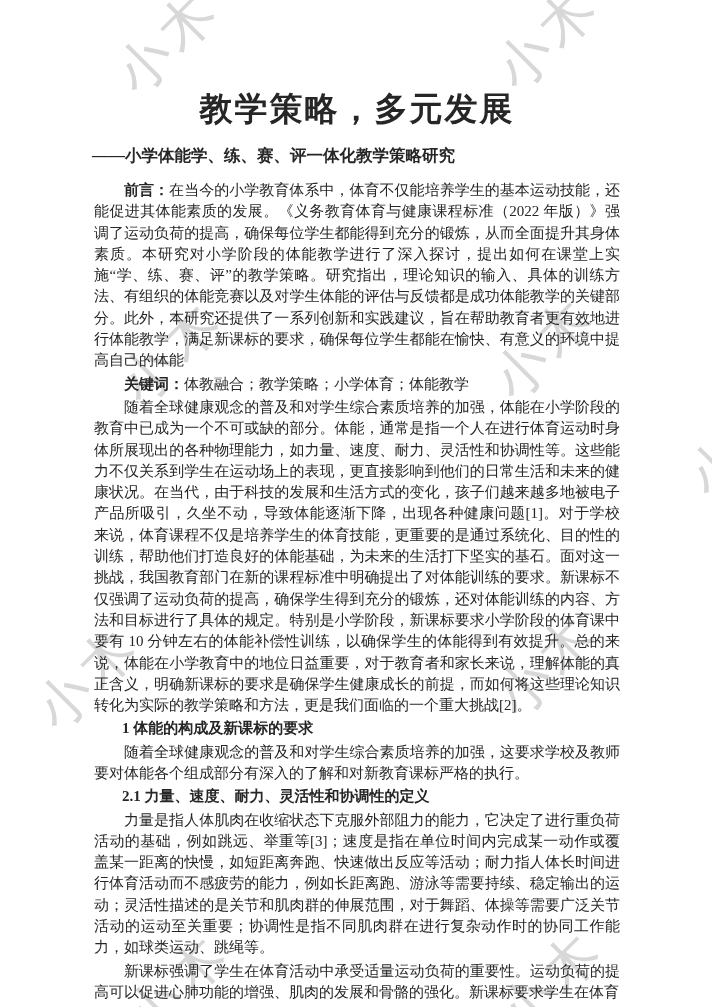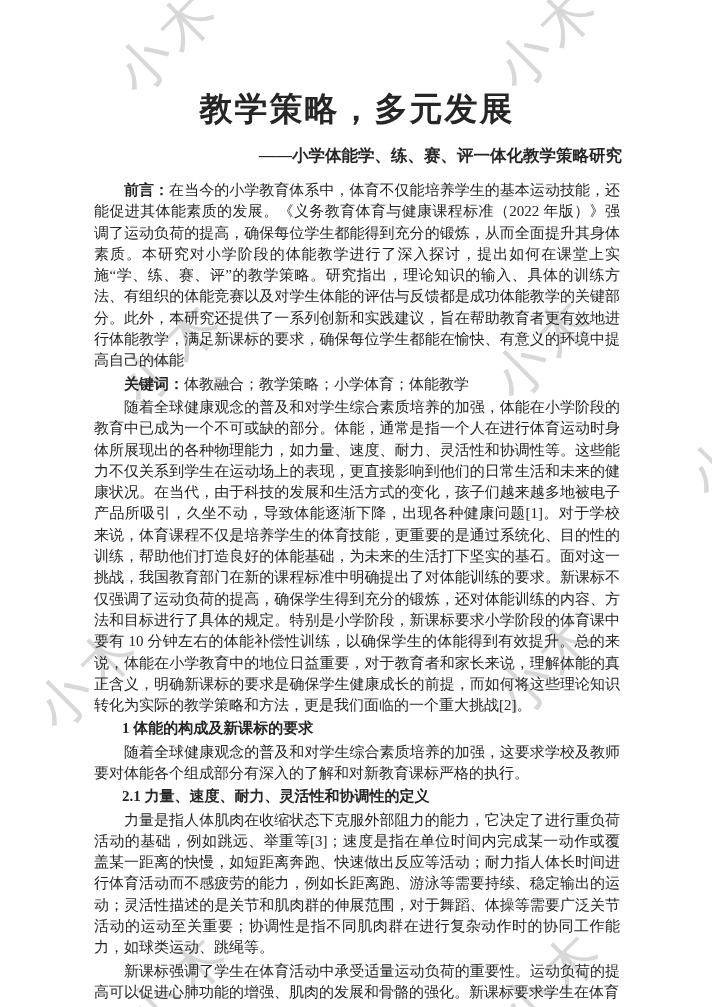--- a/index.html
+++ b/index.html
@@ -37,21 +37,21 @@
   .doc-title {
     margin: 0;
     text-align: center;
     font-size: 33px;
     font-weight: bold;
     letter-spacing: 2px;
     line-height: 1.3;
   }
   .doc-subtitle {
     margin: 13px 0 0 0;
-    text-align: right;
+    text-align: left;
     font-size: 16.5px;
     font-weight: bold;
     line-height: 1.4;
   }
   .body-text {
     margin-top: 13px;
     font-size: 15px;
     line-height: 21.3px;
     text-align: justify;
   }

